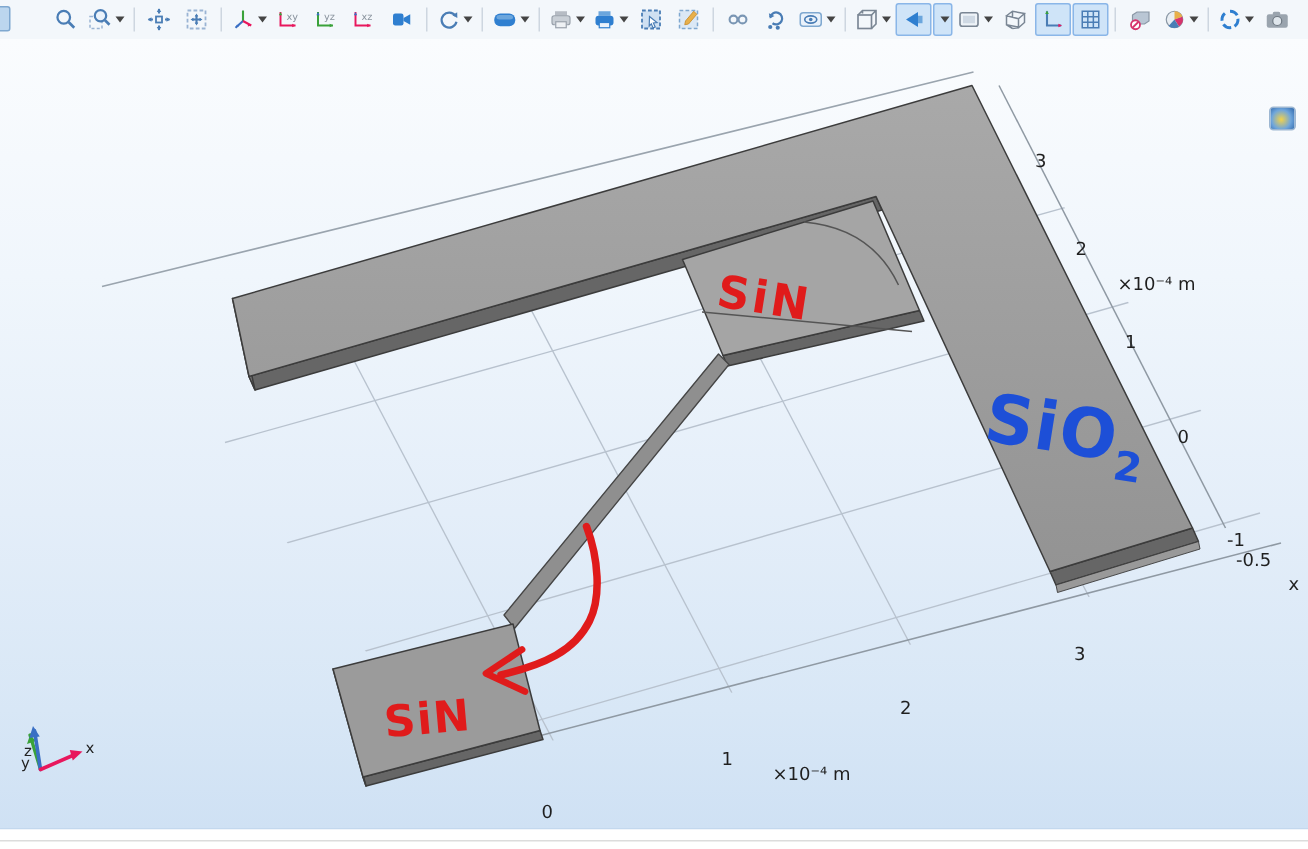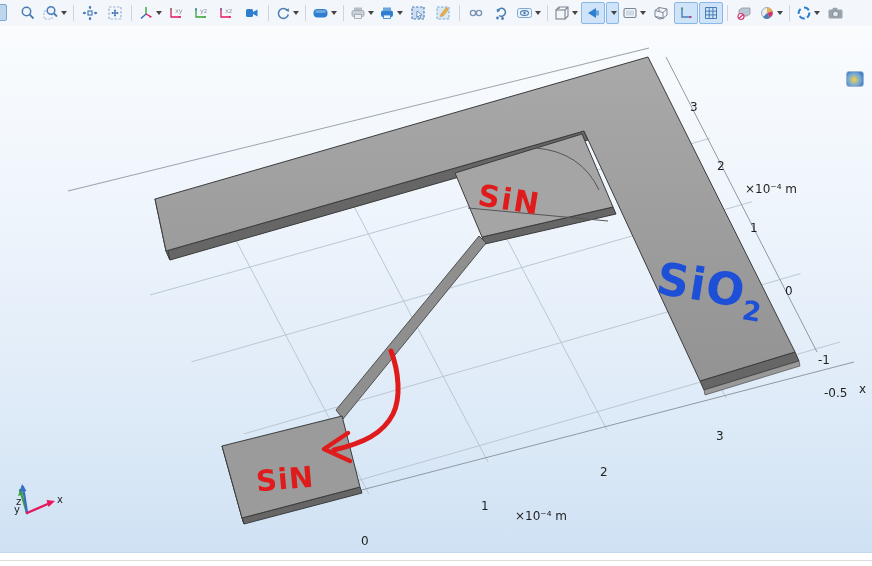--- a/index.html
+++ b/index.html
@@ -1,21 +1,21 @@
 <!DOCTYPE html>
 <html><head>
 <meta charset="utf-8">
 <style>
   html,body{margin:0;padding:0;}
   body{width:872px;height:566px;overflow:hidden;font-family:"DejaVu Sans","Liberation Sans",sans-serif;background:#fff;}
   #app{position:relative;width:872px;height:566px;background:#fff;}
 
   
   .toolbar{position:absolute;left:0;top:0;width:872px;height:26px;background:#f3f7fb;
-           display:flex;align-items:center;gap:1px;padding-left:16px;box-sizing:border-box;}
+           display:flex;align-items:center;gap:1px;padding-left:32px;box-sizing:border-box;}
   .tb{height:20px;min-width:20px;padding:0 1px;display:flex;align-items:center;justify-content:center;
       border:1px solid transparent;border-radius:2px;cursor:default;}
   .tb.active{background:#cfe4f8;border-color:#8ab6e8;}
   .caret{width:0;height:0;border-left:3.5px solid transparent;border-right:3.5px solid transparent;
          border-top:4px solid #444;margin-left:2px;}
   .caretbox{height:20px;width:11px;display:flex;align-items:center;justify-content:center;
             border:1px solid transparent;border-radius:2px;}
   .caretbox.active{background:#cfe4f8;border-color:#8ab6e8;}
   .sep{width:1px;height:16px;background:#cdd6e0;margin:0 3px;flex:none;}
   .edge-frag{position:absolute;left:-4px;top:4px;width:9px;height:15px;background:#bcd6ee;border:1px solid #7fa8d0;border-radius:2px;}
@@ -354,21 +354,21 @@
         <path d="M55 501 L46.5 500 L48.5 507 Z" fill="#e8175d" stroke="none"></path>
       </g>
     </svg>
 
     <span class="ticklabel" style="left:690px;top:74px">3</span>
     <span class="ticklabel" style="left:717px;top:133px">2</span>
     <span class="ticklabel" style="left:745px;top:156px">×10⁻⁴ m</span>
     <span class="ticklabel" style="left:750px;top:195px">1</span>
     <span class="ticklabel" style="left:785px;top:258px">0</span>
     <span class="ticklabel" style="left:818px;top:327px">-1</span>
-    <span class="ticklabel" style="left:824px;top:360px">-0.5</span>
+    <span class="ticklabel" style="left:824px;top:340px">-0.5</span>
     <span class="axletter" style="left:859px;top:356px">x</span>
 
     <span class="ticklabel" style="left:716px;top:403px">3</span>
     <span class="ticklabel" style="left:600px;top:439px">2</span>
     <span class="ticklabel" style="left:481px;top:473px">1</span>
     <span class="ticklabel" style="left:515px;top:483px">×10⁻⁴ m</span>
     <span class="ticklabel" style="left:361px;top:508px">0</span>
 
     <span class="ann ann-sin1" style="color:#e01b1b">SiN</span>
     <span class="ann ann-sin2" style="color:#e01b1b">SiN</span>

